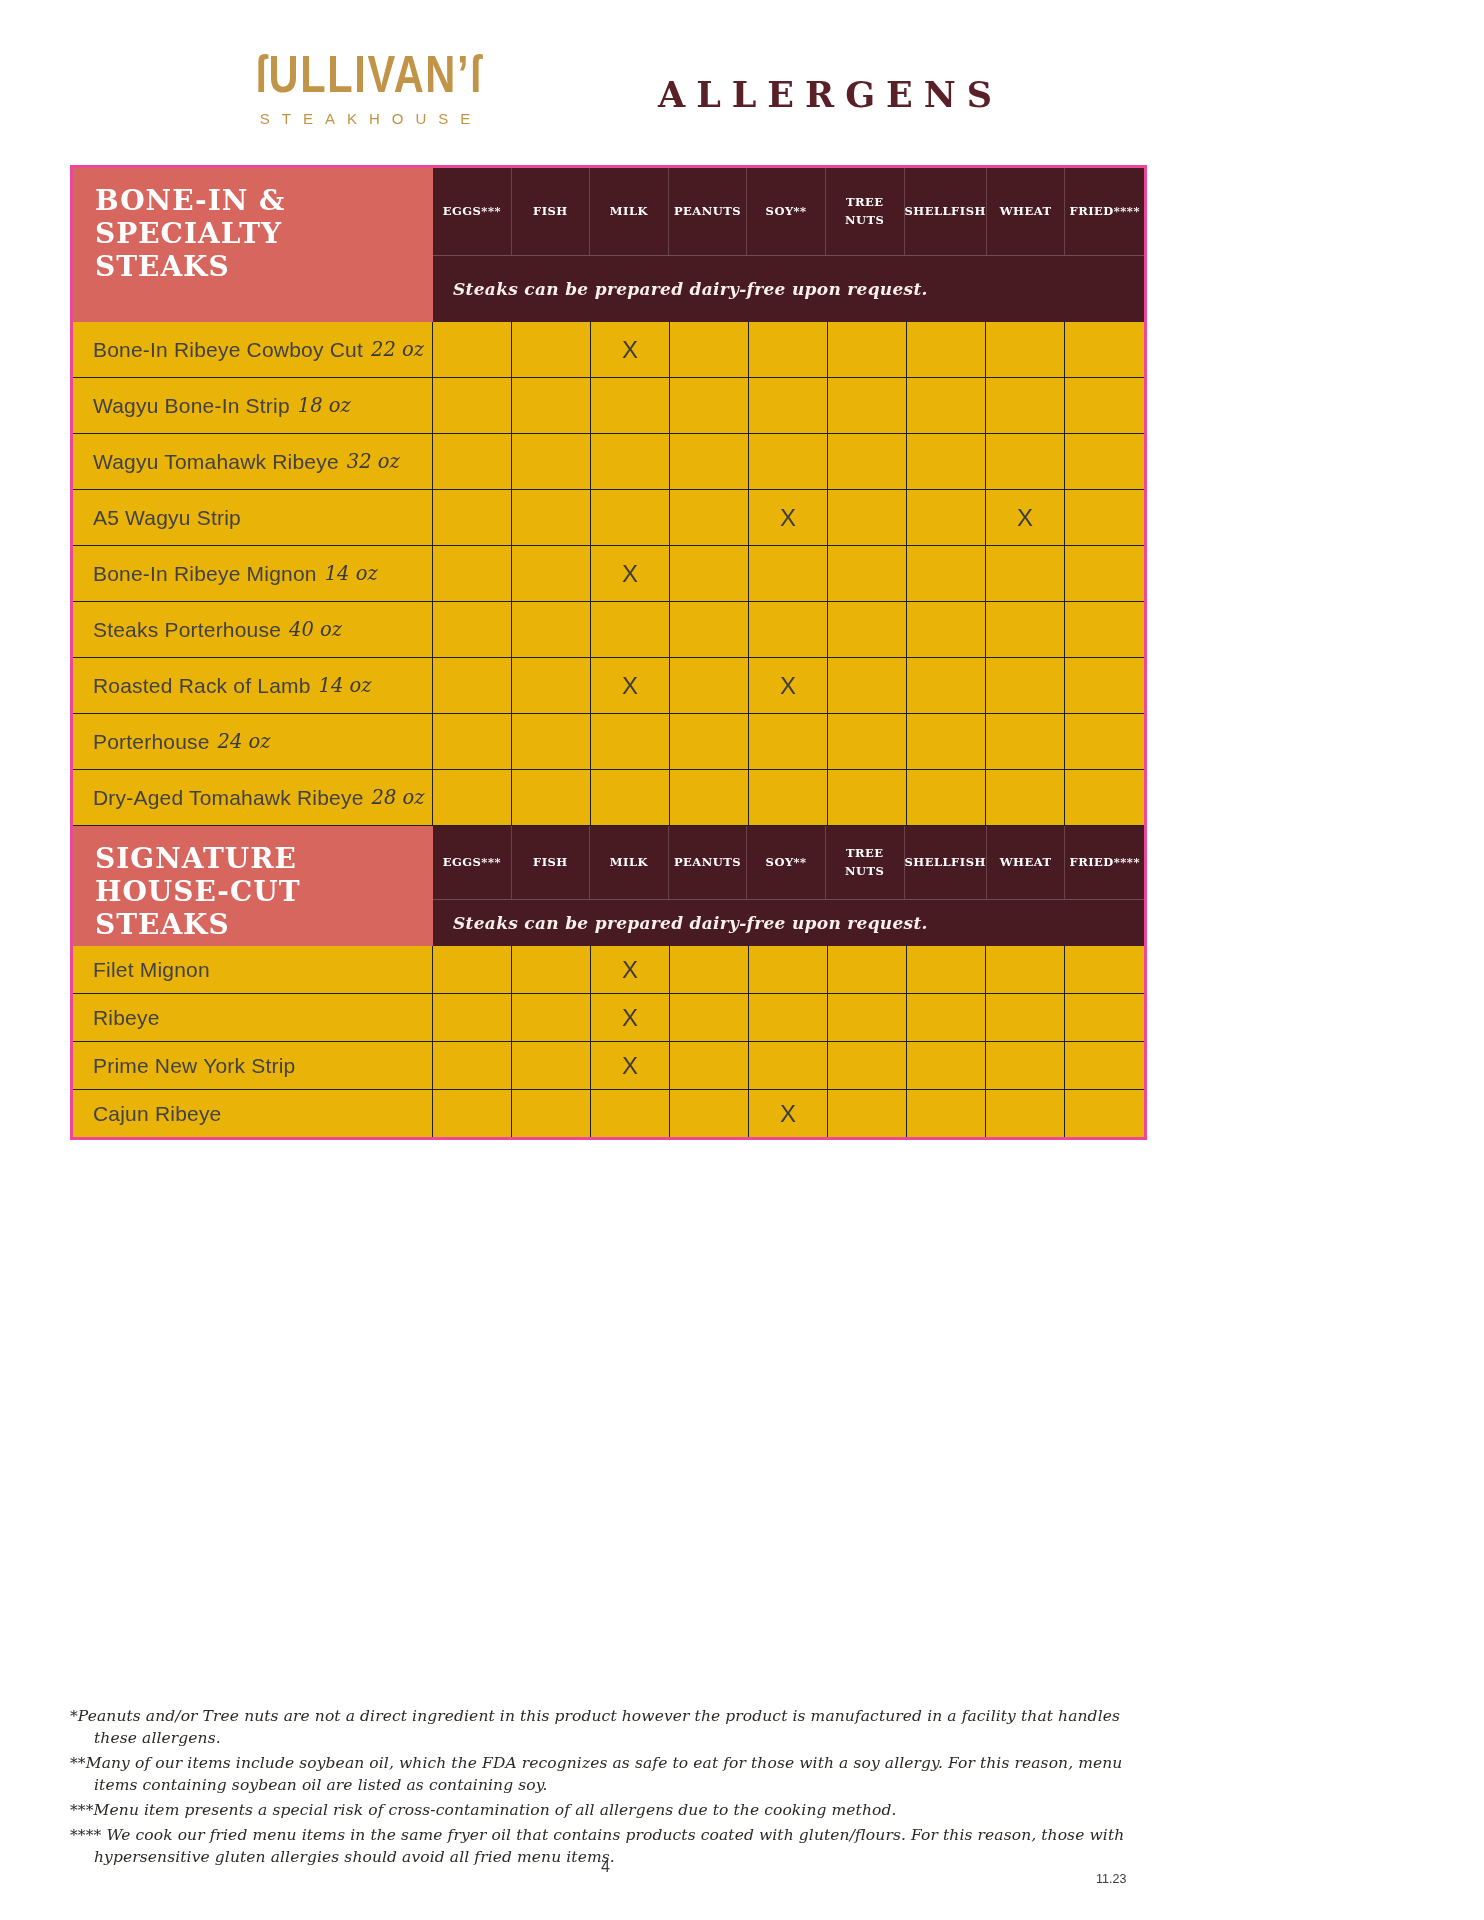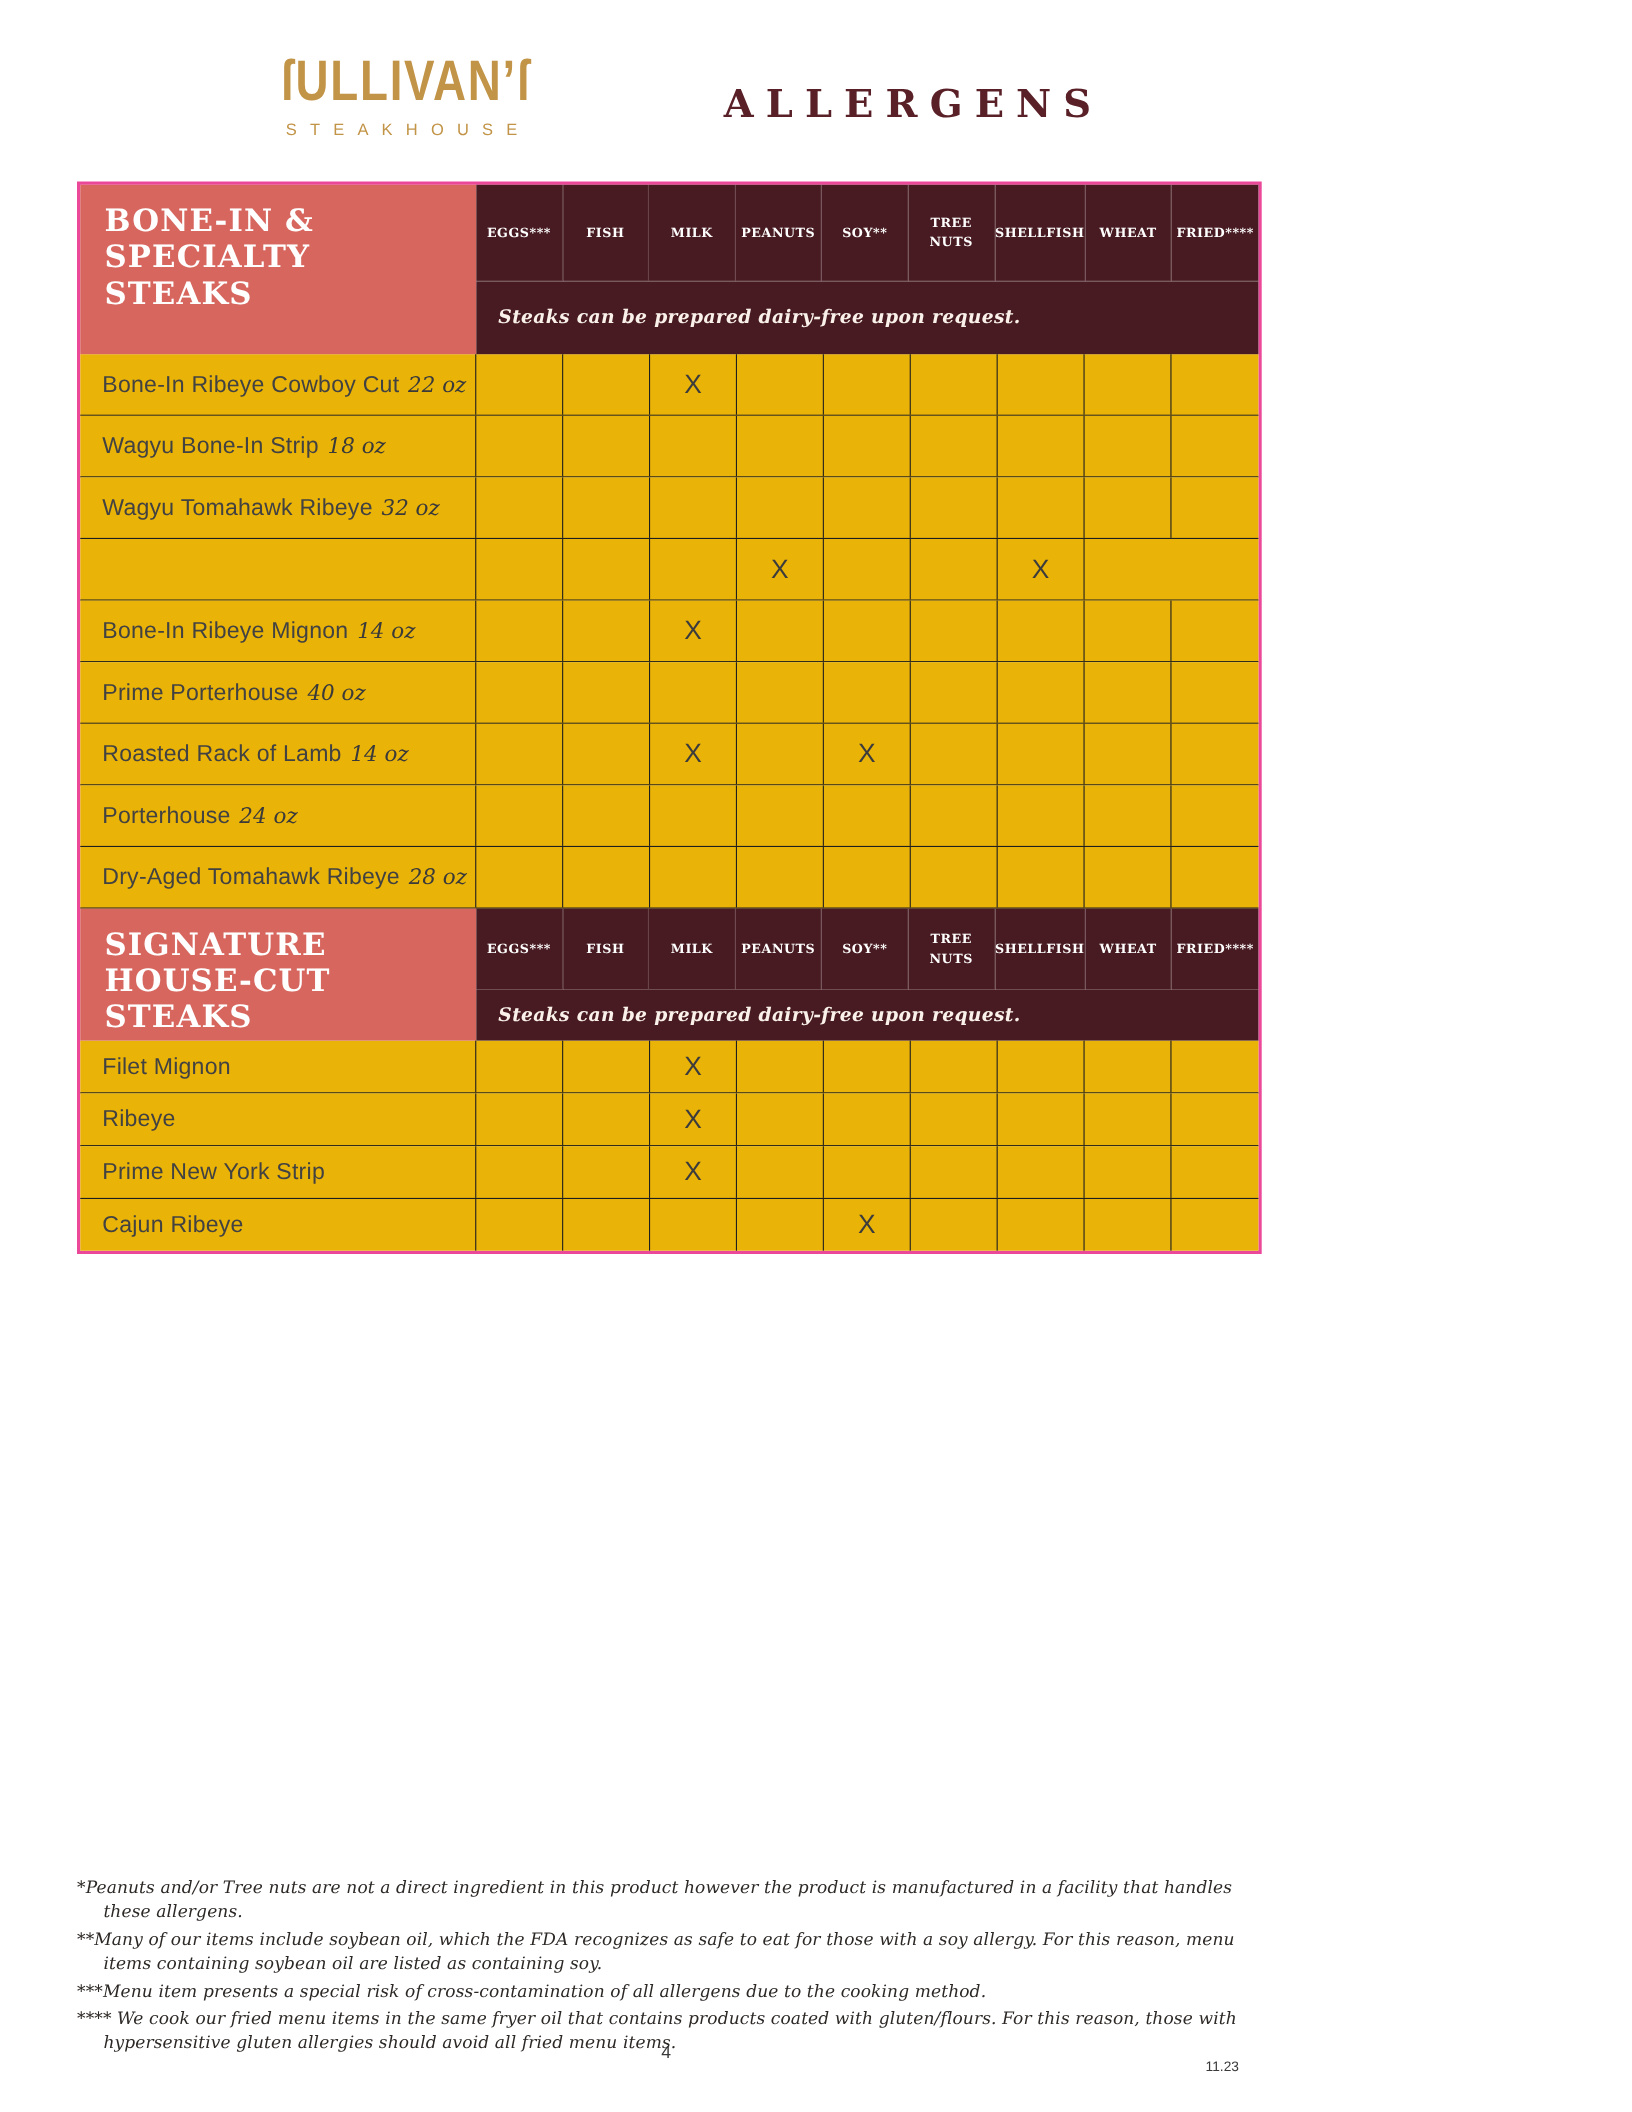--- a/index.html
+++ b/index.html
@@ -135,20 +135,24 @@
           <div class="cell"></div>
           <div class="cell"></div>
           <div class="cell"></div>
           <div class="cell"></div>
           <div class="cell"></div>
           <div class="cell"></div>
           <div class="cell"></div>
           <div class="cell"></div>
         </div>
         <div class="data-row">
+          <div class="label-cell">
+            <span class="r-name">A5 Wagyu Strip</span>
+            <span class="r-size"></span>
+          </div>
           <div class="cell"></div>
           <div class="cell"></div>
           <div class="cell"></div>
           <div class="cell"></div>
           <div class="cell">X</div>
           <div class="cell"></div>
           <div class="cell"></div>
           <div class="cell">X</div>
           <div class="cell"></div>
         </div>
@@ -162,21 +166,21 @@
           <div class="cell">X</div>
           <div class="cell"></div>
           <div class="cell"></div>
           <div class="cell"></div>
           <div class="cell"></div>
           <div class="cell"></div>
           <div class="cell"></div>
         </div>
         <div class="data-row">
           <div class="label-cell">
-            <span class="r-name">Prime Porterhouse</span>
+            <span class="r-name">Steaks Porterhouse</span>
             <span class="r-size">40 oz</span>
           </div>
           <div class="cell"></div>
           <div class="cell"></div>
           <div class="cell"></div>
           <div class="cell"></div>
           <div class="cell"></div>
           <div class="cell"></div>
           <div class="cell"></div>
           <div class="cell"></div>

